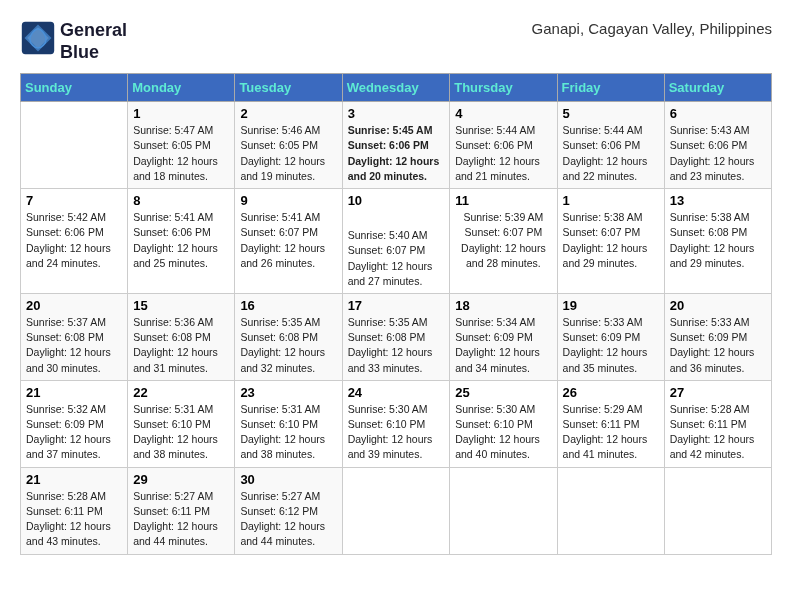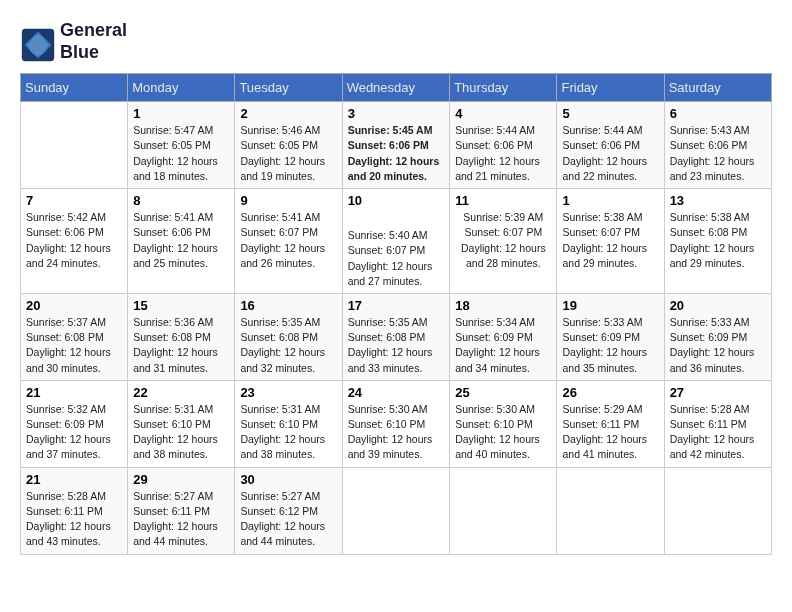--- a/index.html
+++ b/index.html
@@ -11,21 +11,21 @@
       padding: 20px;
     }
     .header-area {
       display: flex;
       justify-content: space-between;
       align-items: flex-start;
       margin-bottom: 10px;
     }
     .logo {
       display: flex;
-      align-items: flex-end;
+      align-items: flex-start;
     }
     .logo-text {
       font-size: 18px;
       font-weight: bold;
       color: #1a1a2e;
       line-height: 1.2;
     }
     .logo-icon {
       width: 36px;
       height: 36px;
@@ -43,25 +43,25 @@
       font-size: 15px;
       color: #333;
     }
     table {
       width: 100%;
       border-collapse: collapse;
       font-size: 11px;
     }
     thead tr th {
       background-color: #3b6abf;
-      color: #e5e5e5;
+      color: #5eead4;
       padding: 6px 4px;
       text-align: left;
       font-size: 13px;
-      font-weight: normal;
+      font-weight: bold;
       border: 1px solid #aaa;
       margin-top: 40px;
     }
     tbody tr td {
       border: 1px solid #ccc;
       padding: 4px 5px;
       vertical-align: top;
       width: 108px;
       min-height: 70px;
       background: #fff;
@@ -94,20 +94,21 @@
       <polygon points="20,5 35,20 20,35 5,20" fill="#4a90d9" opacity="0.7"></polygon>
       <polygon points="20,8 32,20 20,32 8,20" fill="#fff" opacity="0.15"></polygon>
       <path d="M14,14 Q20,6 26,14 Q32,22 26,28 Q20,34 14,28 Q8,22 14,14Z" fill="none" stroke="#4a90d9" stroke-width="1.5"></path>
     </svg>
     <div class="logo-text">
       <span>General</span><br>
       <span>Blue</span>
     </div>
   </div>
   <div class="title-area">
+    <div class="location-title">Ganapi, Cagayan Valley, Philippines</div>
   </div>
 </div>
 
 <table>
   <thead>
     <tr>
     <th>Sunday</th>
         <th>Monday</th>
         <th>Tuesday</th>
         <th>Wednesday</th>

